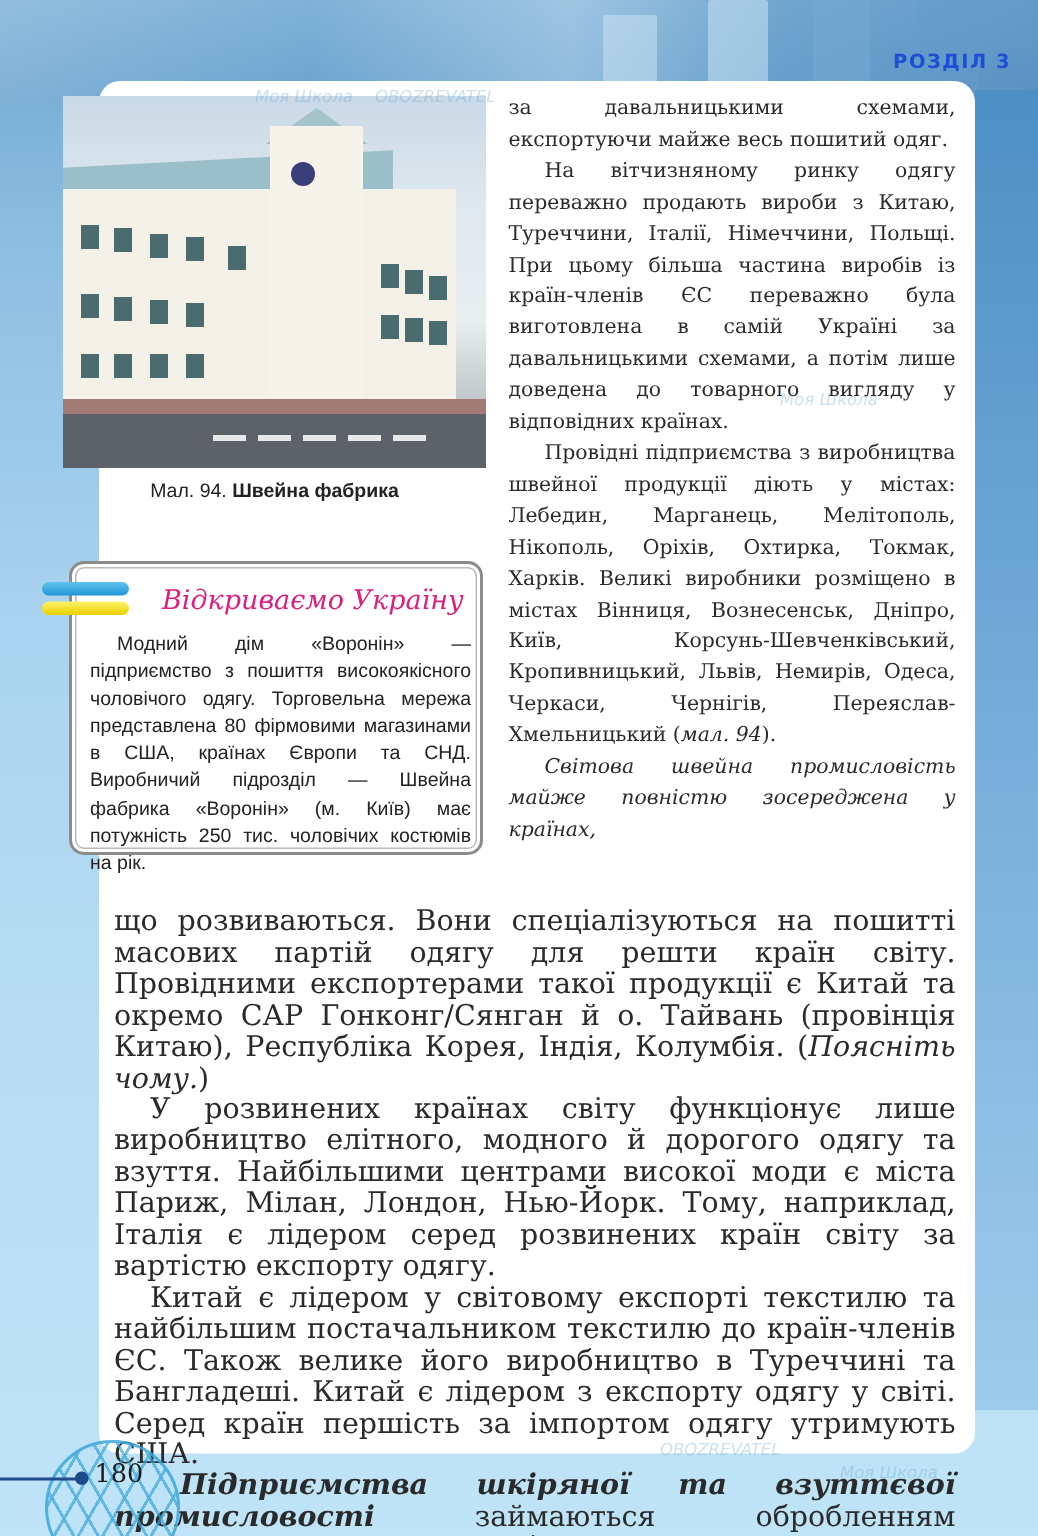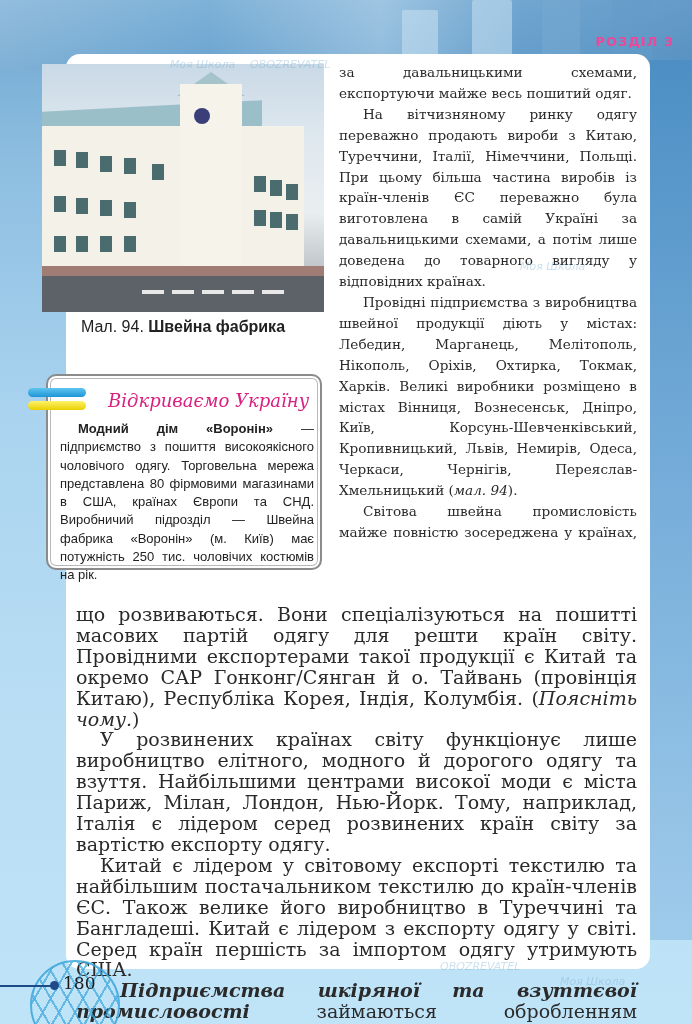--- a/index.html
+++ b/index.html
@@ -16,21 +16,21 @@
         linear-gradient(90deg, rgba(255,255,255,0.15) 0%, rgba(255,255,255,0.0) 30%, rgba(255,255,255,0.25) 55%, rgba(80,140,190,0.3) 75%, rgba(60,120,175,0.4) 100%),
         linear-gradient(180deg, #7fb2d8 0%, #6aa3cf 100%);
     }
     .header-bars {
       position: absolute; top: 0; right: 0; width: 330px; height: 70px;
     }
     .hbar { position: absolute; background: rgba(200,225,242,0.55); border-radius: 2px; }
     .section-label {
       position: absolute; right: 18px; top: 34px;
       font-family: "DejaVu Sans", sans-serif; font-weight: bold;
-      font-size: 13px; color: #ec4899; letter-spacing: 1px;
+      font-size: 13px; color: #1d4ed8; letter-spacing: 1px;
     }
     .right-strip {
       position: absolute; right: 0; top: 60px; width: 42px; height: 880px;
       background: linear-gradient(180deg, #4d8fc4 0%, #6fa8d6 40%, #9fcbeb 100%);
     }
     .page-card {
       position: absolute; left: 66px; top: 54px; width: 584px; height: 915px;
       background: #ffffff; border-radius: 14px;
     }
     .photo {
@@ -42,41 +42,41 @@
     .photo .building { position: absolute; left: 0; top: 62px; width: 262px; height: 150px; background: #f3f1e8; }
     .photo .tower { position: absolute; left: 138px; top: 20px; width: 62px; height: 192px; background: #f5f3ea; }
     .photo .tower-roof { position: absolute; left: 135px; top: 8px; width: 0; height: 0; border-left: 34px solid transparent; border-right: 34px solid transparent; border-bottom: 24px solid #a4c3cb; }
     .photo .clock { position: absolute; left: 152px; top: 44px; width: 16px; height: 16px; border-radius: 50%; background: #3a3f7a; }
     .photo .win { position: absolute; width: 12px; height: 16px; background: #4a6c6e; }
     .photo .road { position: absolute; left: 0; top: 212px; width: 282px; height: 36px; background: #5c6268; }
     .photo .sidewalk { position: absolute; left: 0; top: 202px; width: 282px; height: 12px; background: #a07c74; }
     .photo .crosswalk { position: absolute; top: 226px; height: 4px; width: 22px; background: #e8e8e8; }
     .caption {
       position: absolute; left: 42px; top: 318px; width: 282px; text-align: center;
-      font-family: "Liberation Sans", sans-serif; font-size: 16px; line-height: 17px; color: #222;
+      font-family: "Liberation Sans", sans-serif; font-size: 13px; line-height: 17px; color: #222;
     }
     .caption b { font-weight: bold; }
     .box {
       position: absolute; left: 46px; top: 374px; width: 276px; height: 196px;
       border: 2px solid #8b8b8b; border-radius: 10px;
       box-shadow: inset 0 0 0 2px #ffffff, inset 0 0 0 3px #b8b8b8;
       background: #ffffff;
     }
     .flag-blue { position: absolute; left: 28px; top: 388px; width: 58px; height: 9px; background: linear-gradient(180deg, #5fc4ef, #1f95d6); border-radius: 5px; }
     .flag-yellow { position: absolute; left: 28px; top: 401px; width: 58px; height: 9px; background: linear-gradient(180deg, #fff36a, #e9cf00); border-radius: 5px; }
     .box-title {
       position: absolute; left: 108px; top: 390px; width: 210px;
       font-family: "DejaVu Serif", serif; font-style: italic; font-size: 18px; color: #d9217f;
     }
     .box-text {
       position: absolute; left: 60px; top: 420px; width: 254px;
       font-family: "Liberation Sans", sans-serif; font-size: 13px; line-height: 18.3px; color: #222;
       text-align: justify;
     }
-    .box-text b { font-weight: bold; }
+    .box-text b { font-weight: normal; }
     .col-right {
       position: absolute; left: 339px; top: 62px; width: 298px;
       font-family: "DejaVu Serif", serif; font-size: 13.6px; line-height: 20.9px; color: #2a2a2a;
       text-align: justify;
     }
     .col-full {
       position: absolute; left: 76px; top: 604px; width: 561px;
       font-family: "DejaVu Serif", serif; font-size: 19px; line-height: 20.9px; color: #2a2a2a;
       text-align: justify;
     }
@@ -161,21 +161,21 @@
 <div class="flag-yellow"></div>
 <div class="box-title">Відкриваємо Україну</div>
 <div class="box-text">
   <p class="para" style="text-indent:18px;"><b>Модний дім «Воронін»</b><span> — підприємство з пошиття високоякісного чоловічого одягу. Торговельна мережа представлена 80 фірмовими магазинами в США, країнах Європи та СНД. Виробничий підрозділ — Швейна фабрика «Воронін» (м. Київ) має потужність 250 тис. чоловічих костюмів на рік.</span></p>
 </div>
 
 <div class="col-right">
   <p class="noindent">за давальницькими схемами, експортуючи майже весь пошитий одяг.</p>
   <p class="para">На вітчизняному ринку одягу переважно продають вироби з Китаю, Туреччини, Італії, Німеччини, Польщі. При цьому більша частина виробів із країн-членів ЄС переважно була виготовлена в самій Україні за давальницькими схемами, а потім лише доведена до товарного вигляду у відповідних країнах.</p>
   <p class="para"><span>Провідні підприємства з виробництва швейної продукції діють у містах: Лебедин, Марганець, Мелітополь, Нікополь, Оріхів, Охтирка, Токмак, Харків. Великі виробники розміщено в містах Вінниця, Вознесенськ, Дніпро, Київ, Корсунь-Шевченківський, Кропивницький, Львів, Немирів, Одеса, Черкаси, Чернігів, Переяслав-Хмельницький (</span><i class="em">мал. 94</i><span>).</span></p>
-  <p class="para" style="text-align:justify;text-align-last:justify;">Світова швейна промисловість майже повністю зосереджена у країнах,</p>
+  <p class="para" style="text-align:justify;text-align-last:justify;font-style:italic;">Світова швейна промисловість майже повністю зосереджена у країнах,</p>
 </div>
 
 <div class="col-full">
   <p class="noindent"><span>що розвиваються. Вони спеціалізуються на пошитті масових партій одягу для решти країн світу. Провідними експортерами такої продукції є Китай та окремо САР Гонконг/Сянган й о. Тайвань (провінція Китаю), Республіка Корея, Індія, Колумбія. (</span><i class="em">Поясніть чому.</i><span>)</span></p>
   <p class="para">У розвинених країнах світу функціонує лише виробництво елітного, модного й дорогого одягу та взуття. Найбільшими центрами високої моди є міста Париж, Мілан, Лондон, Нью-Йорк. Тому, наприклад, Італія є лідером серед розвинених країн світу за вартістю експорту одягу.</p>
   <p class="para">Китай є лідером у світовому експорті текстилю та найбільшим постачальником текстилю до країн-членів ЄС. Також велике його виробництво в Туреччині та Бангладеші. Китай є лідером з експорту одягу у світі. Серед країн першість за імпортом одягу утримують США.</p>
   <p class="para"><b class="bi">Підприємства шкіряної та взуттєвої промисловості</b><span> займаються обробленням натуральних шкір, виробляють штучні замінники шкіри, а також шиють з них різноманітні вироби (верхній одяг, взуття, рукавички, сумки тощо). Вітчизняна промисловість суттєво змінила обсяги виробництва продукції через значну конкуренцію іноземної аналогічної продукції на вітчизняному ринку. Різке скорочення поголів’я худоби, продаж значної частини шкіряної сировини за кордон призвело до суттє-</span></p>
 </div>
 
 <div class="globe"></div>

